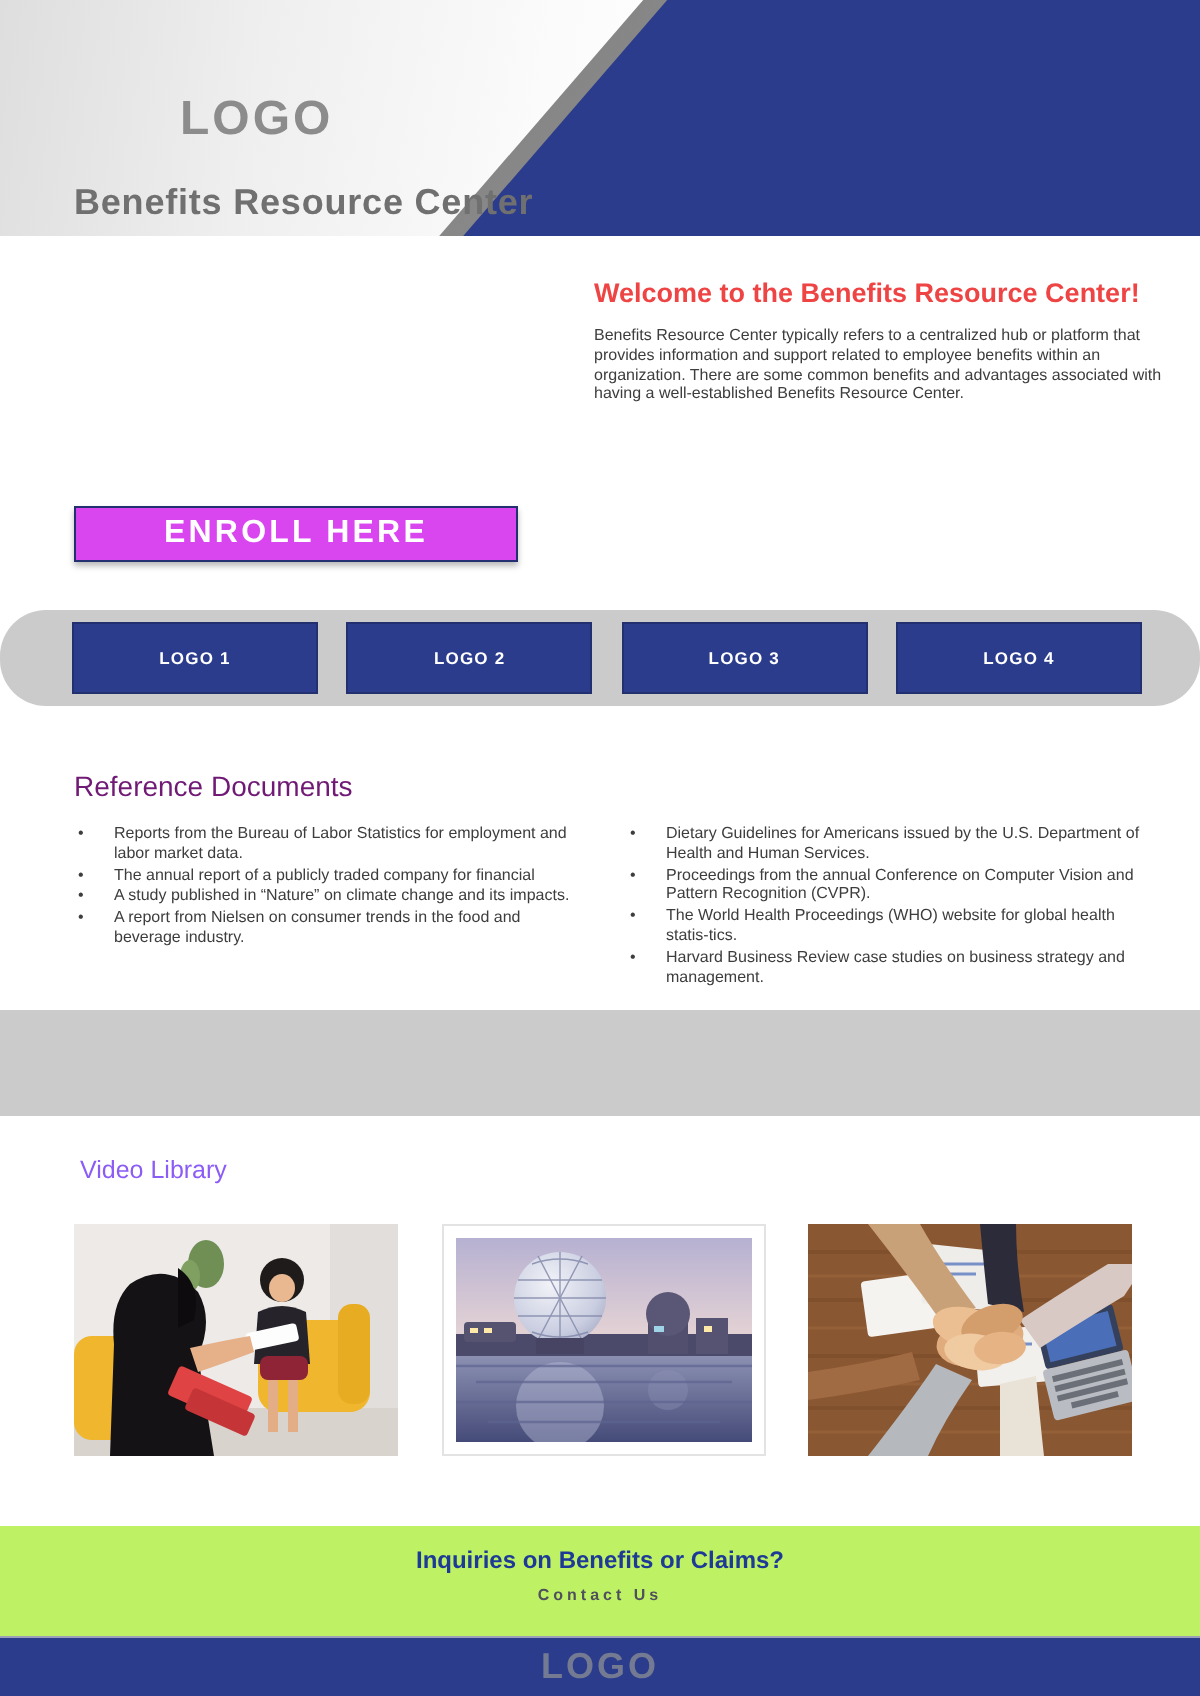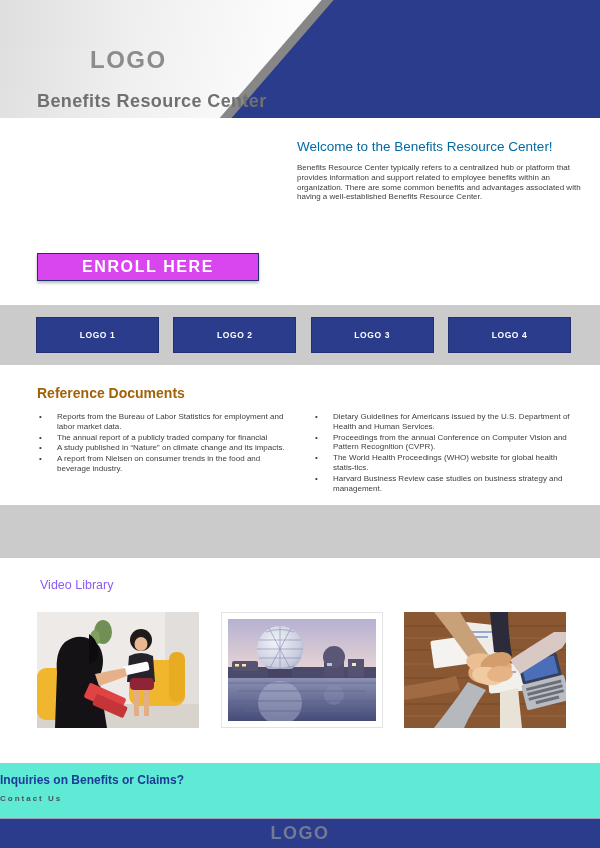--- a/index.html
+++ b/index.html
@@ -19,42 +19,42 @@
     background:#2b3c8c;
     -webkit-clip-path:polygon(55.6% 0, 100% 0, 100% 100%, 38.6% 100%);
     clip-path:polygon(55.6% 0, 100% 0, 100% 100%, 38.6% 100%); }
   .logo-text { position:absolute; left:90px; top:46px; font-size:24px; font-weight:bold;
     color:#8c8c8c; letter-spacing:1.5px; }
   .header-subtitle { position:absolute; left:37px; top:91px; font-size:18px; font-weight:bold;
     color:#707070; letter-spacing:0.4px; }
 
   
   .welcome { position:absolute; left:297px; top:139px; width:295px; }
-  .welcome-title { font-size:13.5px; font-weight:normal; color:#0369a1; margin:0 0 9px 0; }
+  .welcome-title { font-size:13.5px; font-weight:bold; color:#ef4444; margin:0 0 9px 0; }
   .welcome p { font-size:8px; line-height:9.8px; color:#3d3d3d; margin:0 0 10px 0; }
 
   
   .enroll-btn { position:absolute; left:37px; top:253px; width:220px; height:26px;
     background:#d946ef; border:1px solid #22306f; color:#ffffff; font-weight:bold;
     font-size:16px; letter-spacing:1.6px; display:flex; align-items:center; justify-content:center;
     box-shadow:0 2px 3px rgba(0,0,0,0.28); cursor:pointer;
     font-family:"Liberation Sans", sans-serif; }
 
   
-  .logos-band { position:absolute; left:0; top:305px; width:600px; height:60px;
+  .logos-band { position:absolute; left:0; top:305px; width:600px; height:48px;
     background:#cbcbcb; display:flex; align-items:center;
-    padding:0 29px 0 36px; box-sizing:border-box; justify-content:space-between; }
+    padding:0 29px 0 36px; box-sizing:border-box; justify-content:space-between;border-radius:23px; }
   .logo-btn { width:121px; height:34px; background:#2b3c8c; border:1px solid #22306f;
     color:#ffffff; font-weight:bold; font-size:8.5px; letter-spacing:0.6px;
     display:flex; align-items:center; justify-content:center; cursor:pointer;
     font-family:"Liberation Sans", sans-serif; }
 
   
-  .ref-title { position:absolute; left:37px; top:385px; font-size:14px; font-weight:bold;
-    color:#a16207;text-align:center; }
+  .ref-title { position:absolute; left:37px; top:385px; font-size:14px; font-weight:normal;
+    color:#701a75;text-align:center; }
   .ref-cols { position:absolute; left:37px; top:412px; width:540px; display:flex; }
   .ref-col { width:50%; box-sizing:border-box; }
   .ref-col.left  { padding-right:12px; }
   .ref-col.right { padding-left:6px; }
   .ref-col ul { margin:0; padding:0; list-style:none; }
   .ref-col li { position:relative; padding-left:20px; font-size:8px; line-height:9.8px;
     color:#3d3d3d; margin-bottom:1px; }
   .ref-col li::before { content:"\2022"; position:absolute; left:2px; top:0; font-size:8px;
     color:#3d3d3d; }
 
@@ -66,21 +66,21 @@
   .video-title { position:absolute; left:40px; top:578px; font-size:12.5px; font-weight:normal;
     color:#8b5cf6; }
   .video-row { position:absolute; left:37px; top:612px; width:529px; display:flex;
     justify-content:space-between; }
   .video-card { width:162px; height:116px; overflow:hidden; cursor:pointer; background:#ffffff; }
   .video-card svg { display:block; }
   .video-card.framed { border:1px solid #e3e3e3; box-sizing:border-box; padding:6px; }
 
   
   .footer-band { position:absolute; left:0; top:763px; width:600px; height:55px;
-    background:#5eead4; text-align:left; }
+    background:#bef264; text-align:center; }
   .inquiries { font-size:12px; font-weight:bold; color:#1d3a96; margin-top:10px; }
   .contact-us { display:inline-block; font-size:8px; font-weight:bold; color:#50505c;
     letter-spacing:2px; margin-top:5px; cursor:pointer; }
   .bottom-bar { position:absolute; left:0; top:818px; width:600px; height:30px;
     background:#2b3c8c; border-top:1px solid #9aa0b8; box-sizing:border-box;
     display:flex; align-items:center; justify-content:center; }
   .bottom-logo { font-size:18px; font-weight:bold; color:#737a92; letter-spacing:1.5px; }
 </style>
 </head>
 <body>

